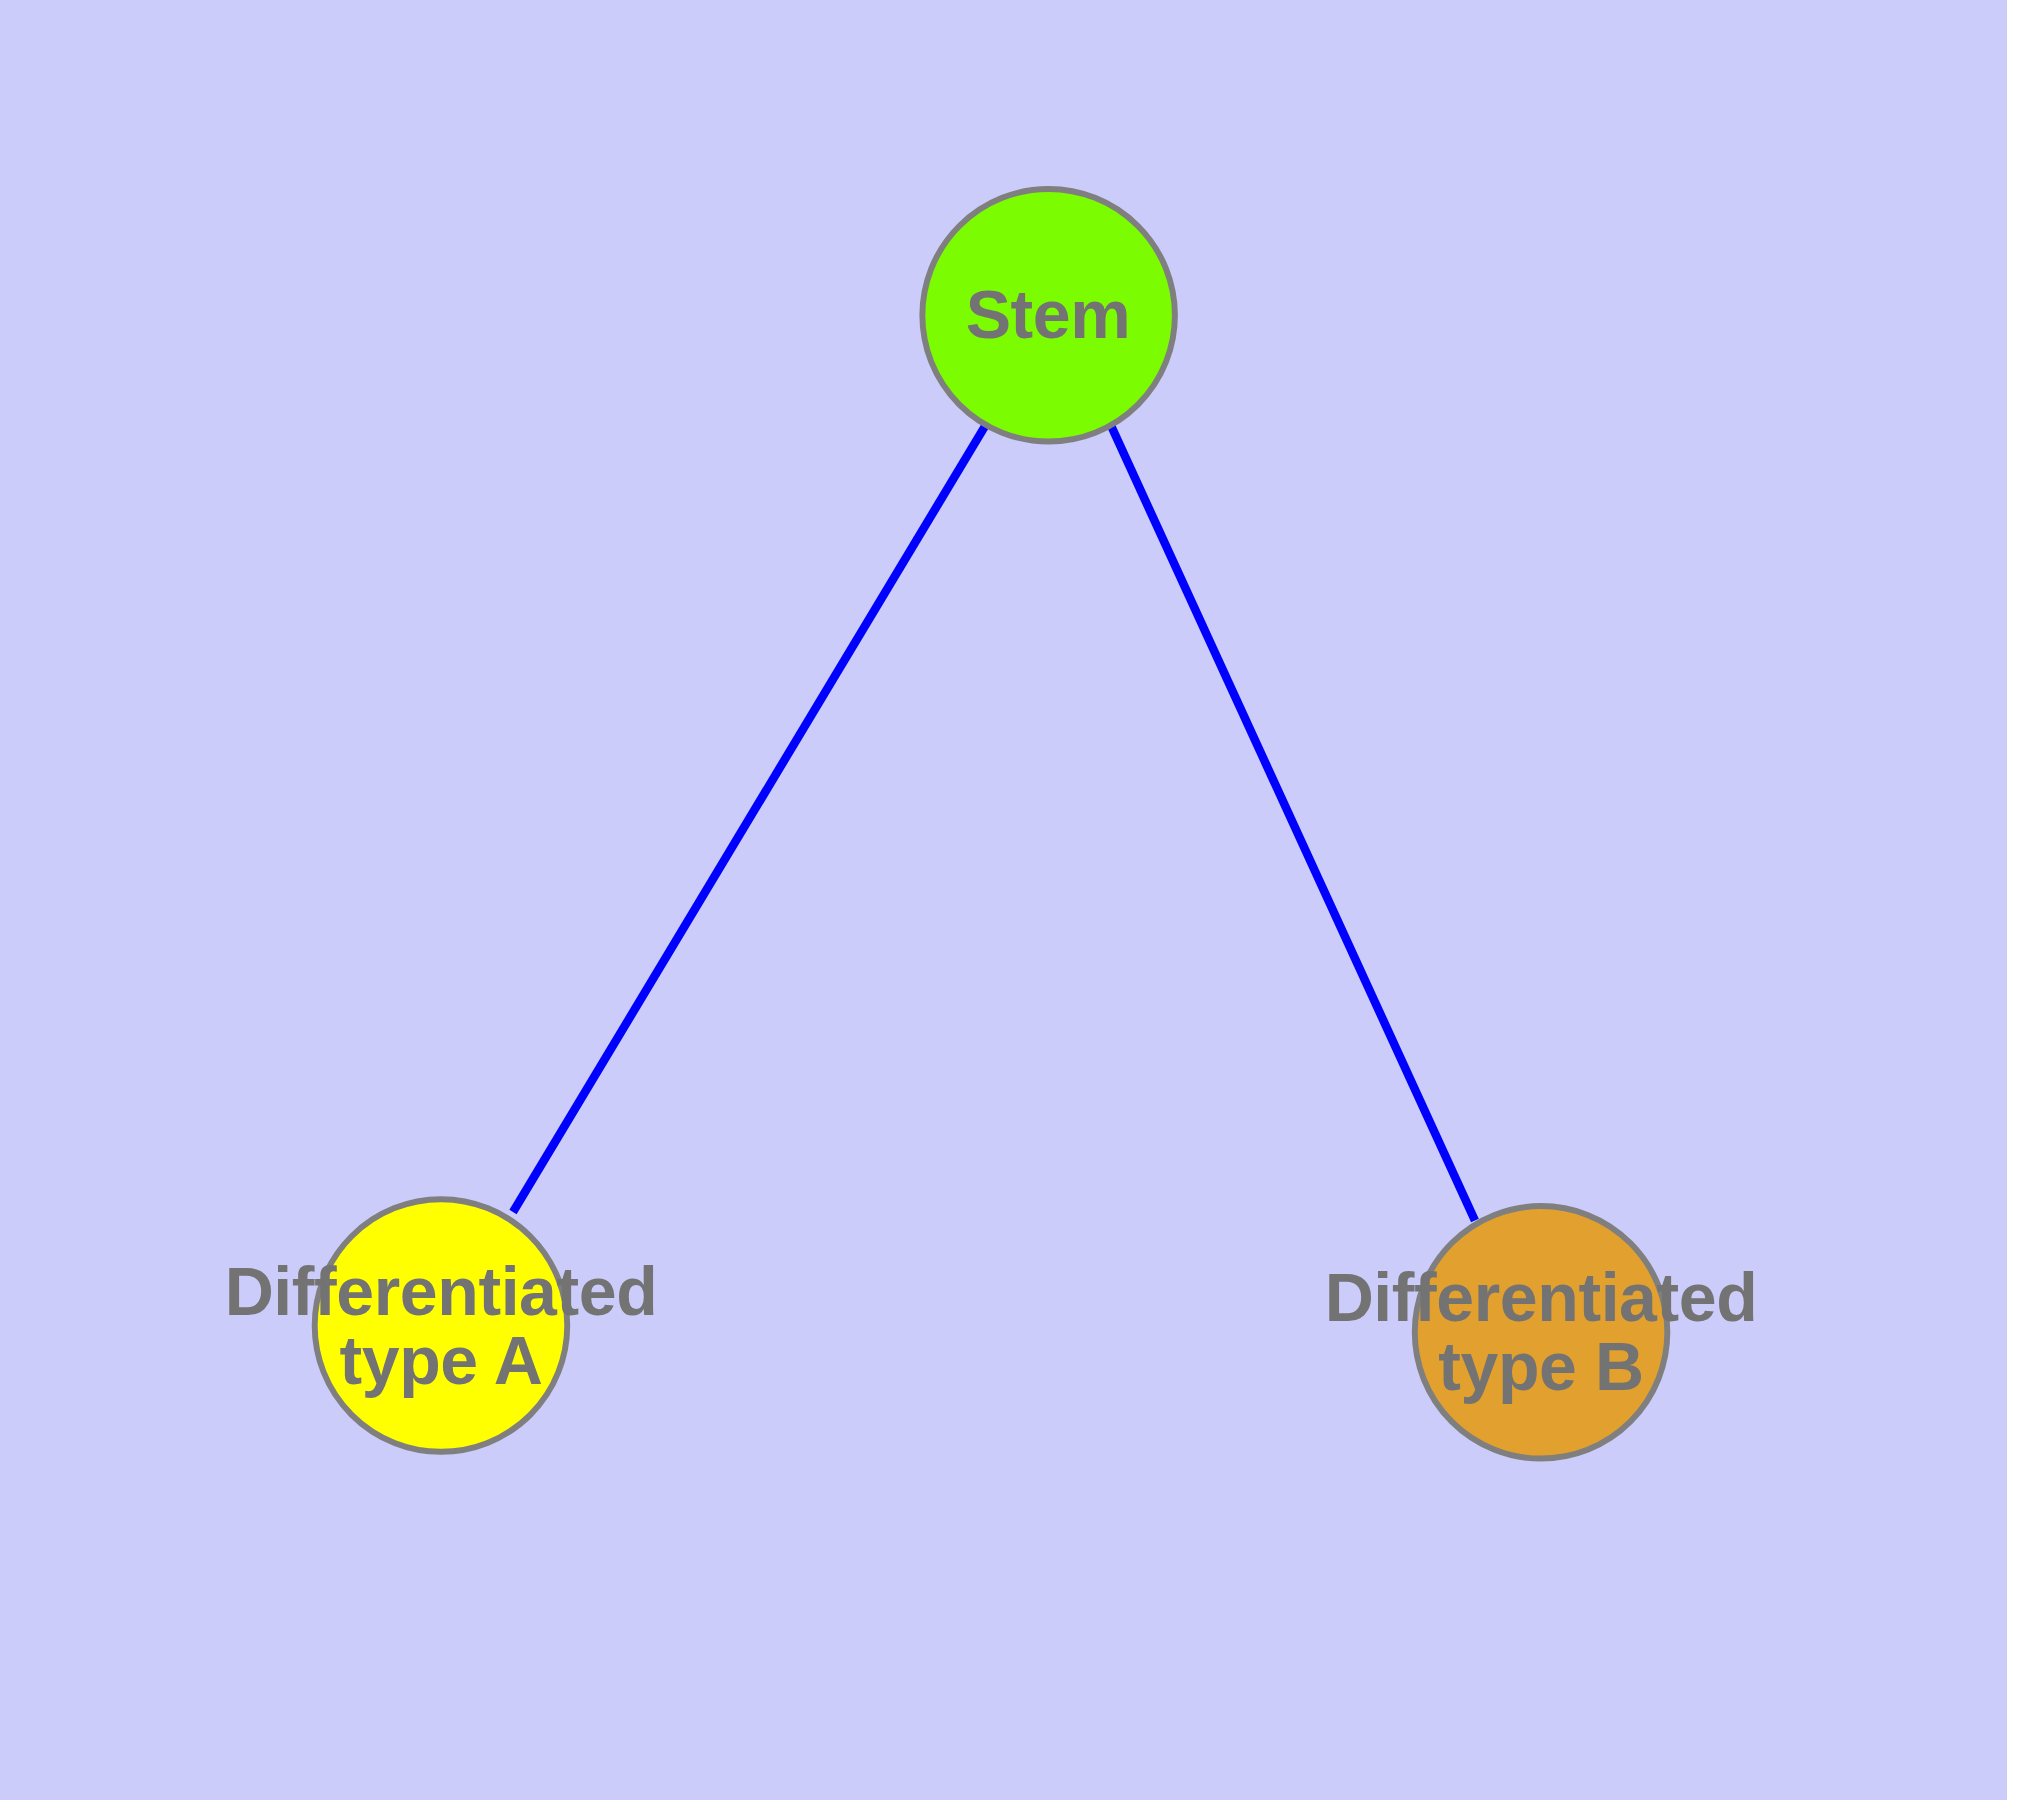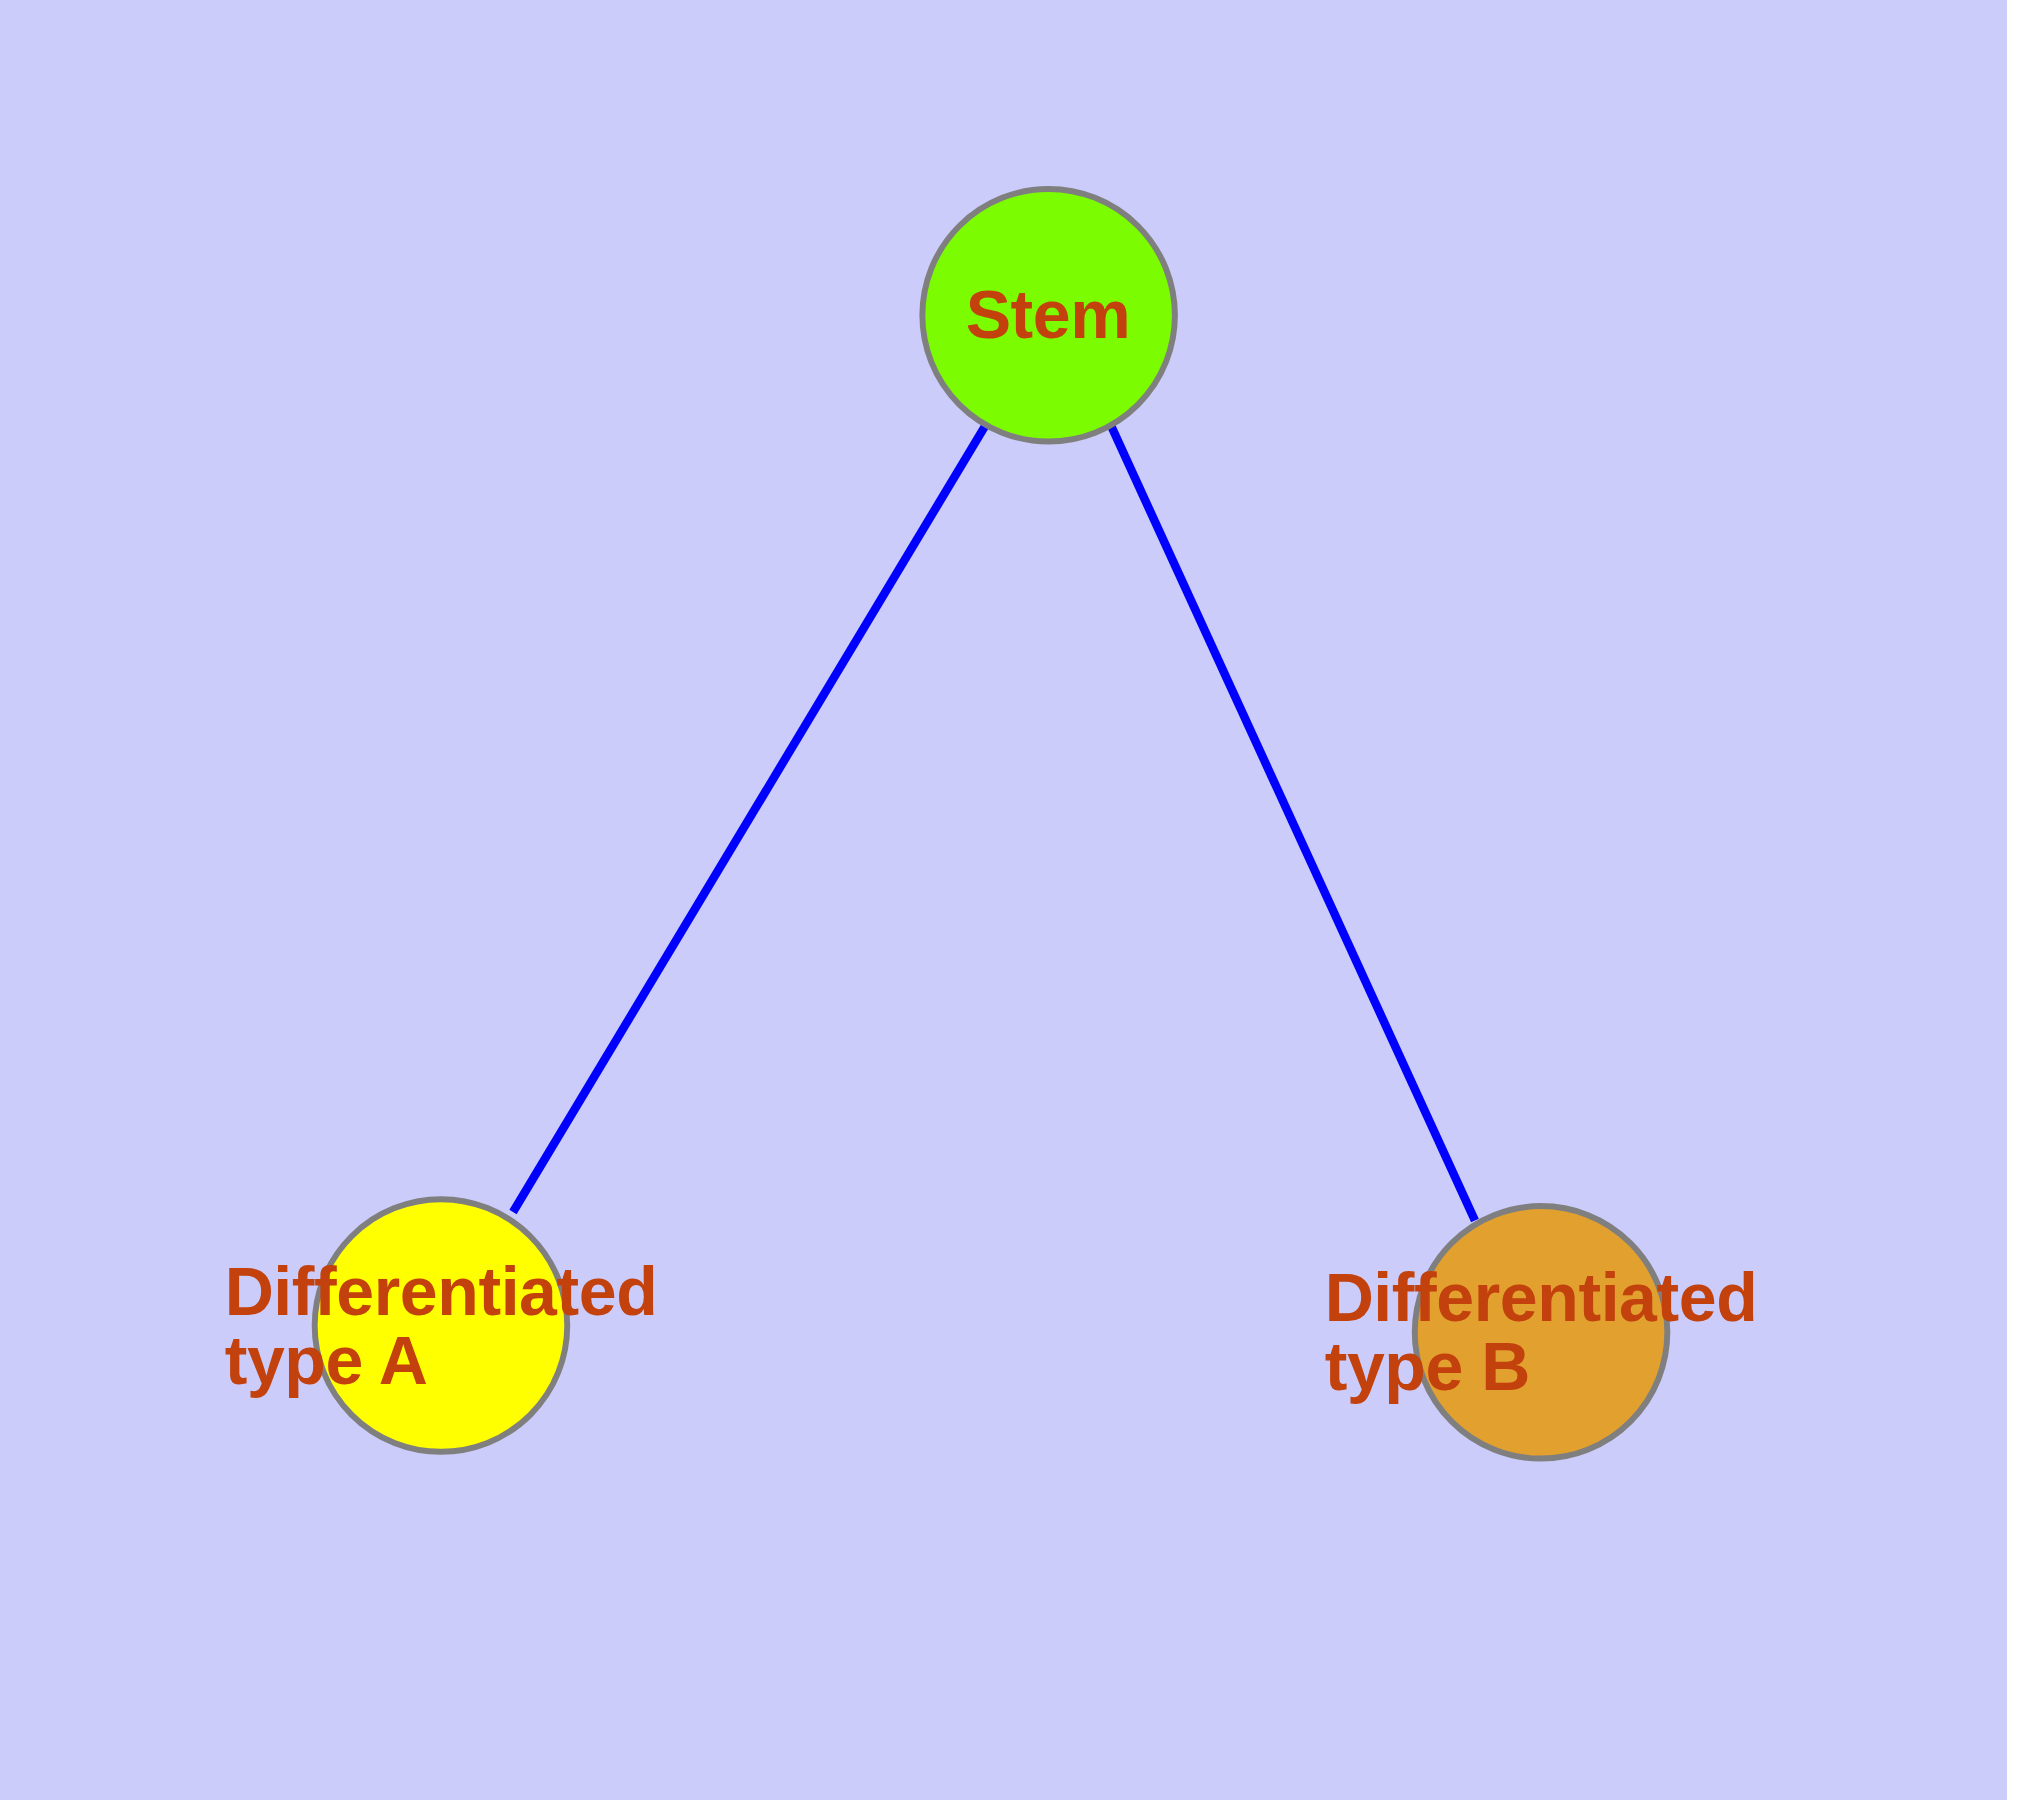--- a/index.html
+++ b/index.html
@@ -25,23 +25,23 @@
   }
   #graph-svg {
     position: absolute;
     left: 0;
     top: 0;
     width: 2021px;
     height: 1812px;
   }
   .node-label {
     position: absolute;
-    text-align: left;
+    text-align: center;
     font-weight: bold;
-    color: #c2410c;
+    color: #737373;
     line-height: 1.02;
     white-space: pre;
     transform: translate(-50%, -50%);
     letter-spacing: -0.4px;
     pointer-events: none;
   }
   .label-stem { font-size: 68px; }
   .label-a    { font-size: 68px; }
   .label-b    { font-size: 68px; }
 </style>

